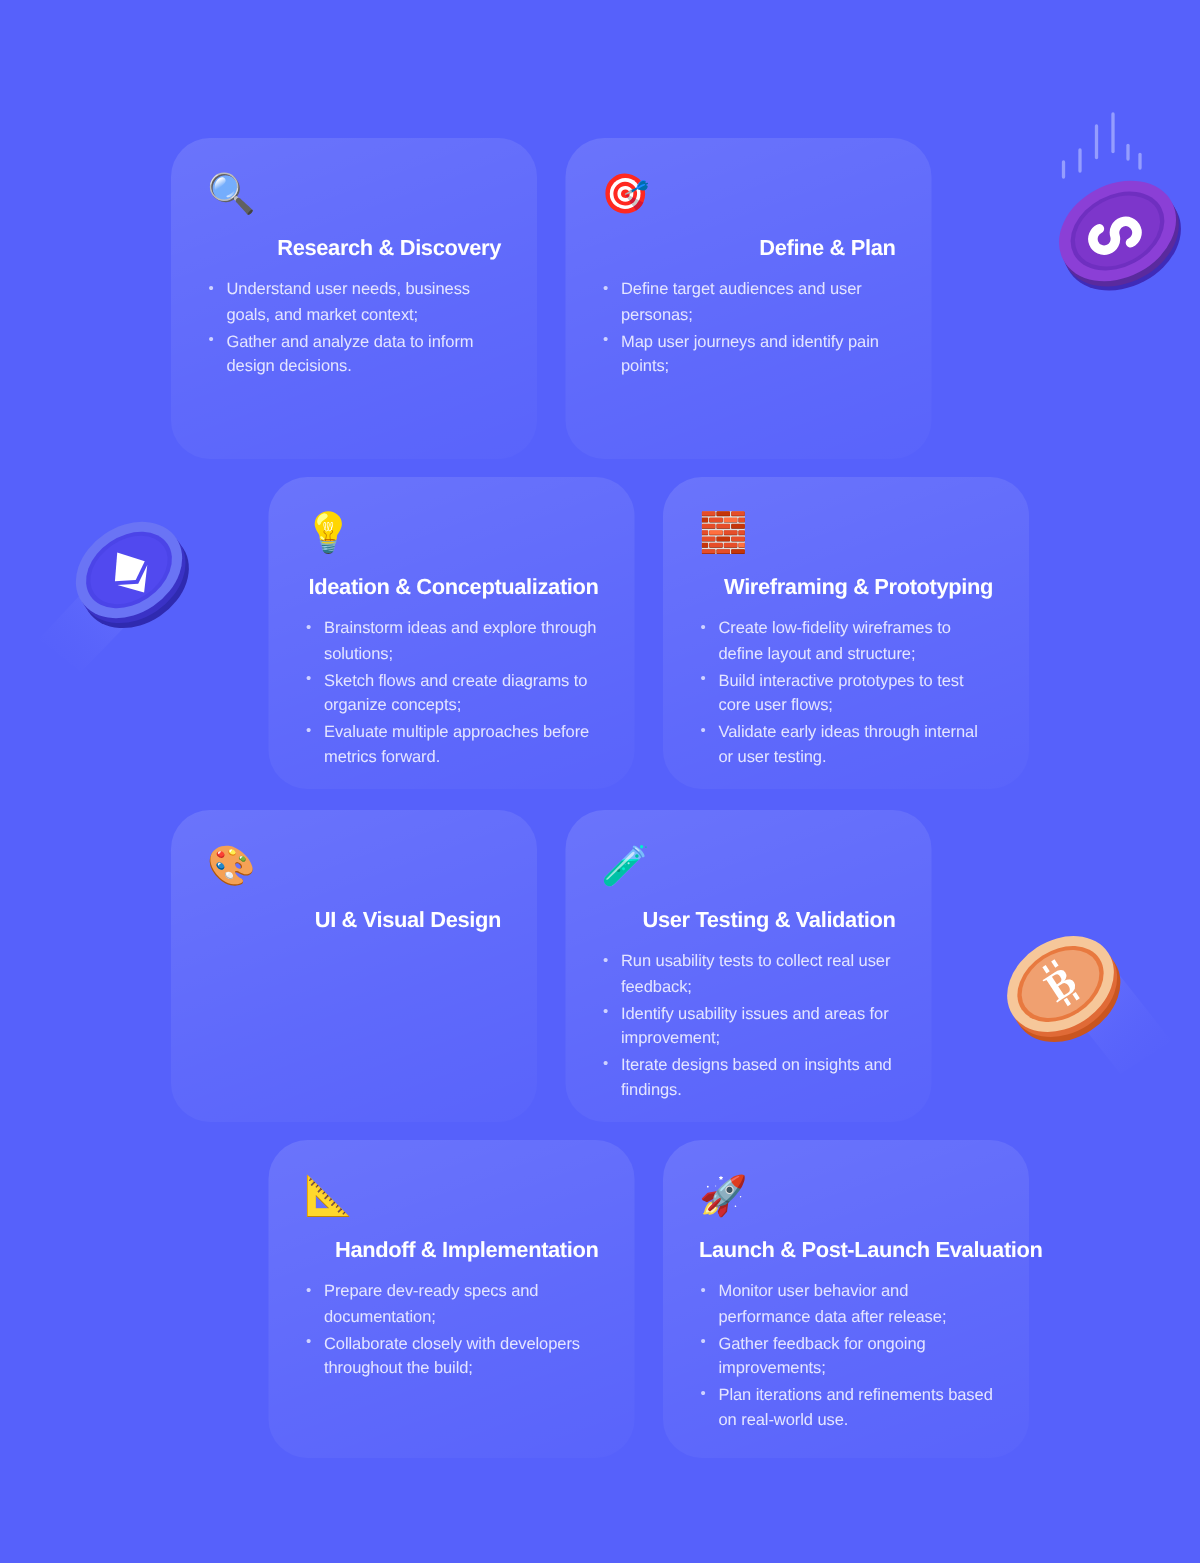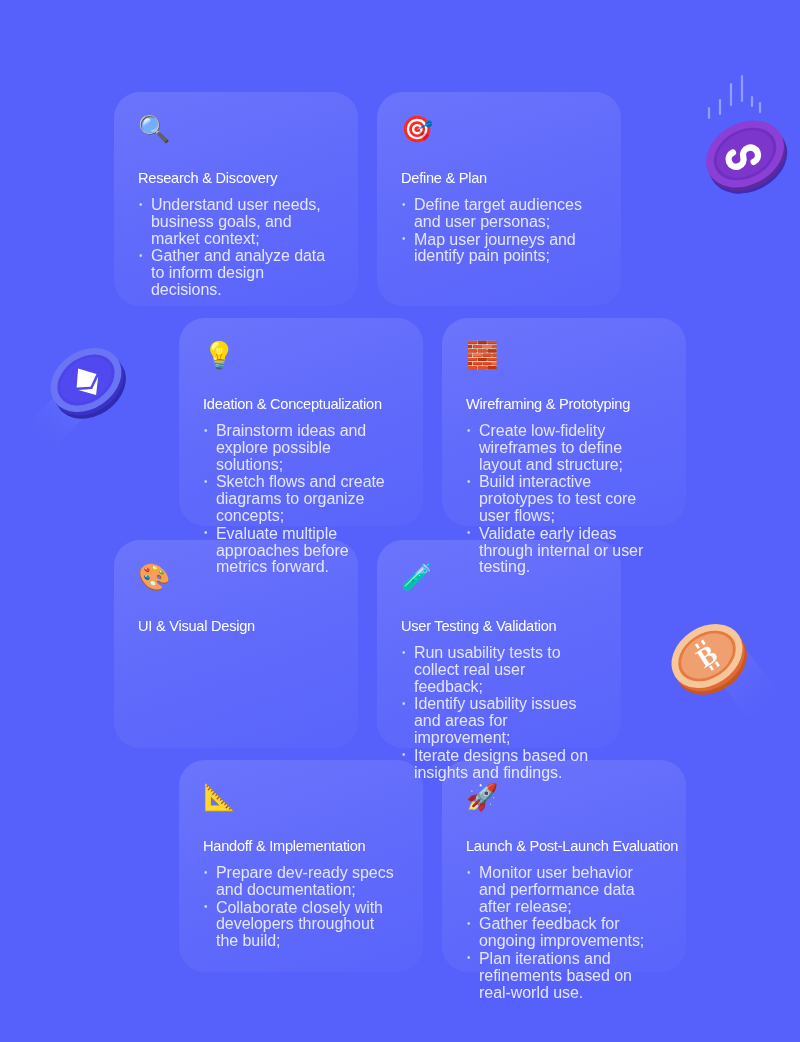--- a/index.html
+++ b/index.html
@@ -61,35 +61,36 @@
     font-size: 26px;
     line-height: 30px;
     height: 34px;
     display: block;
     filter: saturate(1.05);
   }
 
   .card-title {
     color: #ffffff;
     font-size: 14.6px;
-    font-weight: normal;
+    font-weight: bold;
     letter-spacing: -0.25px;
-    margin-top: 22px;
+    margin-top: 10px;
     white-space: nowrap;
+    text-align: right;
   }
 
   .card-list {
     margin-top: 11px;
     list-style: none;
   }
 
   .card-list li {
     position: relative;
     color: #e4e5ff;
-    font-size: 16px;
+    font-size: 11px;
     line-height: 16.8px;
     padding-left: 13px;
     margin-bottom: 1px;
     letter-spacing: -0.05px;
   }
 
   .card-list li::before {
     content: "\2022";
     position: absolute;
     left: 1px;
@@ -189,21 +190,21 @@
     <ul class="card-list">
       <li>Define target audiences and user personas;</li>
       <li>Map user journeys and identify pain points;</li>
     </ul>
   </div>
 
   <div class="card r2c1">
     <span class="card-icon">💡</span>
     <div class="card-title">Ideation &amp; Conceptualization</div>
     <ul class="card-list">
-      <li>Brainstorm ideas and explore possible solutions;</li>
+      <li>Brainstorm ideas and explore through solutions;</li>
       <li>Sketch flows and create diagrams to organize concepts;</li>
       <li>Evaluate multiple approaches before metrics forward.</li>
     </ul>
   </div>
 
   <div class="card r2c2">
     <span class="card-icon">🧱</span>
     <div class="card-title">Wireframing &amp; Prototyping</div>
     <ul class="card-list">
       <li>Create low-fidelity wireframes to define layout and structure;</li>

